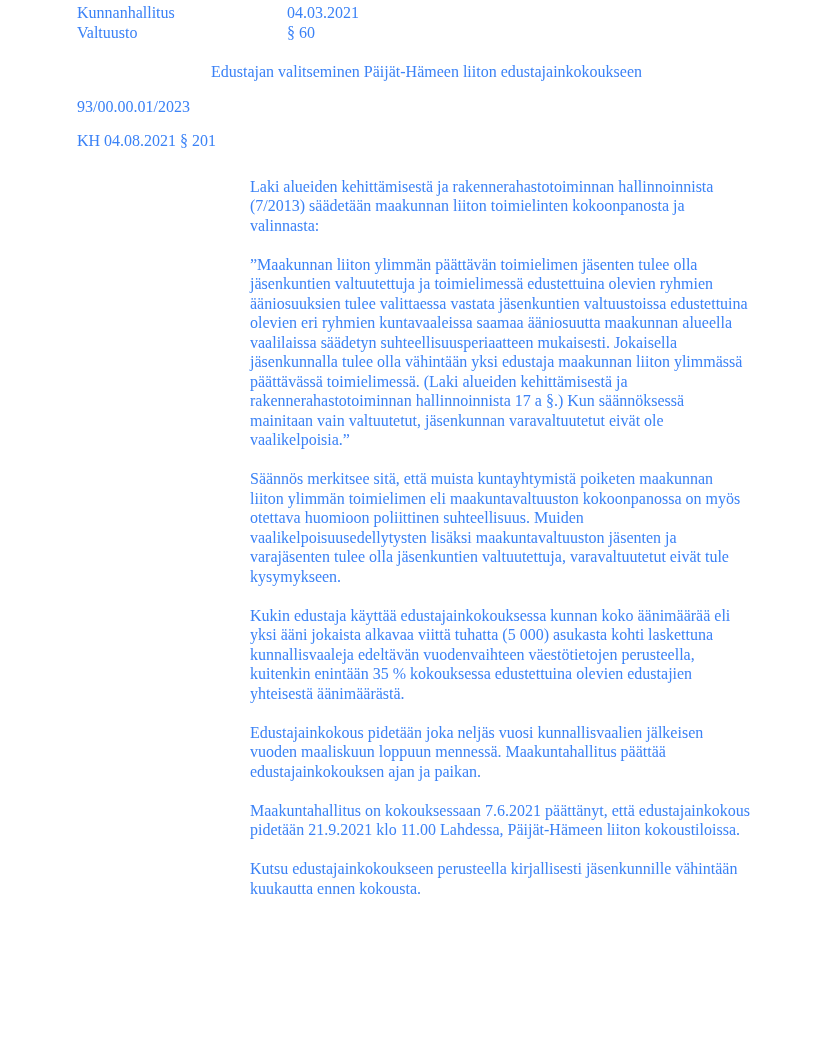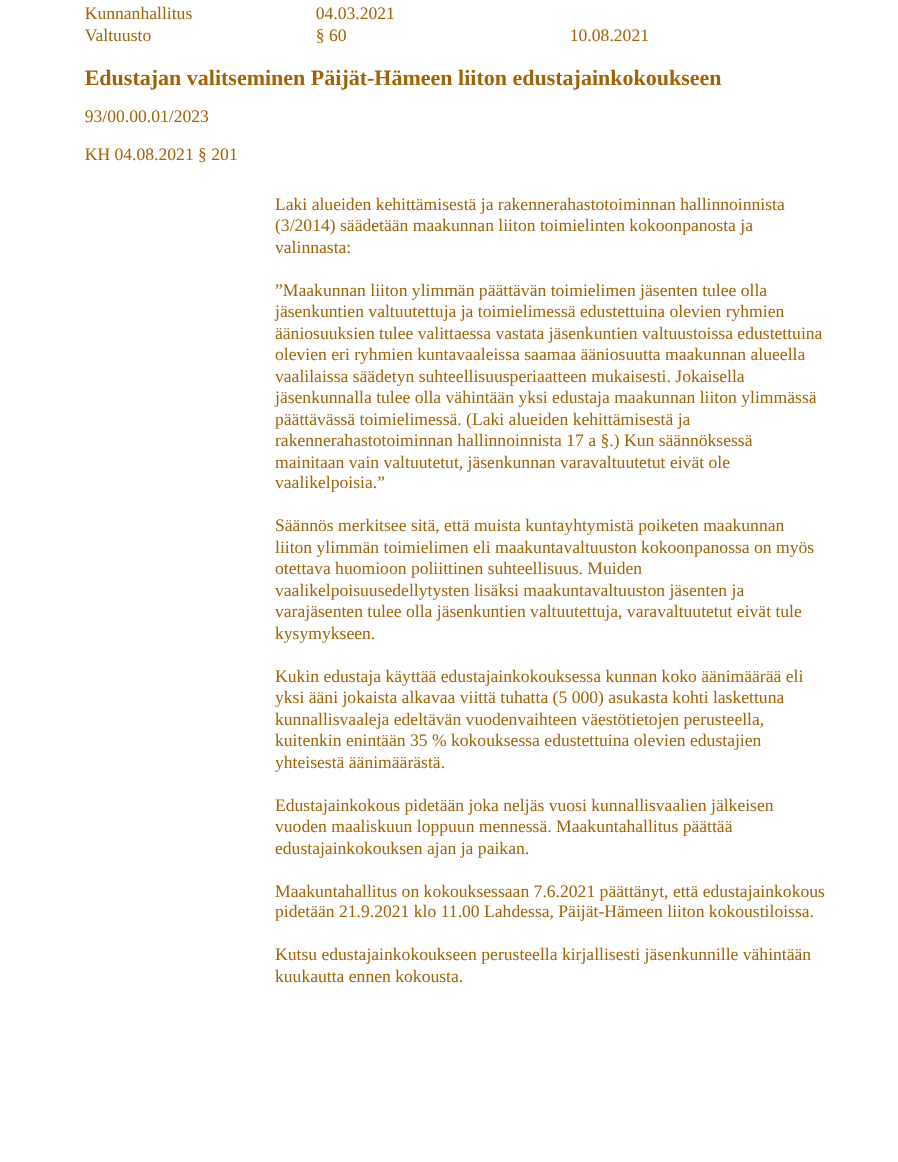--- a/index.html
+++ b/index.html
@@ -5,40 +5,41 @@
   html, body {
     margin: 0;
     padding: 0;
     background: #ffffff;
   }
   .page {
     position: relative;
     width: 816px;
     height: 1056px;
     background: #ffffff;
-    color: #a16207;
+    color: #3b82f6;
     font-family: "Liberation Serif", "DejaVu Serif", serif;
     font-size: 16px;
     line-height: 19.5px;
     box-sizing: border-box;
     padding: 3px 40px 0 77px;
     overflow: hidden;
   }
   .header-row {
     display: grid;
     grid-template-columns: 210px 231px auto;
   }
   .header-row span {
     white-space: nowrap;
   }
   .doc-title {
-    font-weight: bold;
+    font-weight: normal;
     margin: 20px 0 0 0;
-    font-size: 20px;
+    font-size: 16px;
     line-height: 19.5px;
+    text-align: center;
   }
   .case-number,
   .reference-line {
     margin: 15px 0 0 0;
   }
   .body-block {
     margin: 26px 0 0 173px;
     width: 500px;
   }
   .body-block p {
@@ -53,31 +54,30 @@
 
 <div class="page">
 
   <div class="header-row">
     <span>Kunnanhallitus</span>
     <span>04.03.2021</span>
   </div>
   <div class="header-row">
     <span>Valtuusto</span>
     <span>§ 60</span>
-    <span>10.08.2021</span>
   </div>
 
   <p class="doc-title">Edustajan valitseminen Päijät-Hämeen liiton edustajainkokoukseen</p>
 
   <p class="case-number">93/00.00.01/2023</p>
 
   <p class="reference-line">KH 04.08.2021 § 201</p>
 
   <div class="body-block">
-    <p>Laki alueiden kehittämisestä ja rakennerahastotoiminnan hallinnoinnista (3/2014) säädetään maakunnan liiton toimielinten kokoonpanosta ja valinnasta:</p>
+    <p>Laki alueiden kehittämisestä ja rakennerahastotoiminnan hallinnoinnista (7/2013) säädetään maakunnan liiton toimielinten kokoonpanosta ja valinnasta:</p>
     <p>”Maakunnan liiton ylimmän päättävän toimielimen jäsenten tulee olla jäsenkuntien valtuutettuja ja toimielimessä edustettuina olevien ryhmien ääniosuuksien tulee valittaessa vastata jäsenkuntien valtuustoissa edustettuina olevien eri ryhmien kuntavaaleissa saamaa ääniosuutta maakunnan alueella vaalilaissa säädetyn suhteellisuusperiaatteen mukaisesti. Jokaisella jäsenkunnalla tulee olla vähintään yksi edustaja maakunnan liiton ylimmässä päättävässä toimielimessä. (Laki alueiden kehittämisestä ja rakennerahastotoiminnan hallinnoinnista 17 a §.) Kun säännöksessä mainitaan vain valtuutetut, jäsenkunnan varavaltuutetut eivät ole vaalikelpoisia.”</p>
     <p>Säännös merkitsee sitä, että muista kuntayhtymistä poiketen maakunnan liiton ylimmän toimielimen eli maakuntavaltuuston kokoonpanossa on myös otettava huomioon poliittinen suhteellisuus. Muiden vaalikelpoisuusedellytysten lisäksi maakuntavaltuuston jäsenten ja varajäsenten tulee olla jäsenkuntien valtuutettuja, varavaltuutetut eivät tule kysymykseen.</p>
     <p>Kukin edustaja käyttää edustajainkokouksessa kunnan koko äänimäärää eli yksi ääni jokaista alkavaa viittä tuhatta (5 000) asukasta kohti laskettuna kunnallisvaaleja edeltävän vuodenvaihteen väestötietojen perusteella, kuitenkin enintään 35 % kokouksessa edustettuina olevien edustajien yhteisestä äänimäärästä.</p>
     <p>Edustajainkokous pidetään joka neljäs vuosi kunnallisvaalien jälkeisen vuoden maaliskuun loppuun mennessä. Maakuntahallitus päättää edustajainkokouksen ajan ja paikan.</p>
     <p>Maakuntahallitus on kokouksessaan 7.6.2021 päättänyt, että edustajainkokous pidetään 21.9.2021 klo 11.00 Lahdessa, Päijät-Hämeen liiton kokoustiloissa.</p>
     <p>Kutsu edustajainkokoukseen perusteella kirjallisesti jäsenkunnille vähintään kuukautta ennen kokousta.</p>
   </div>
 
 </div>
 

